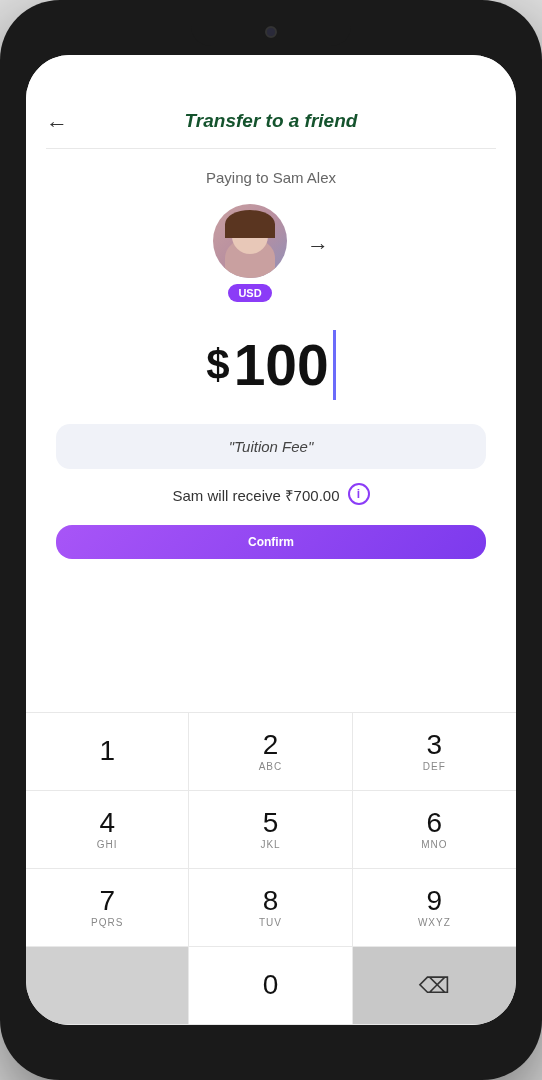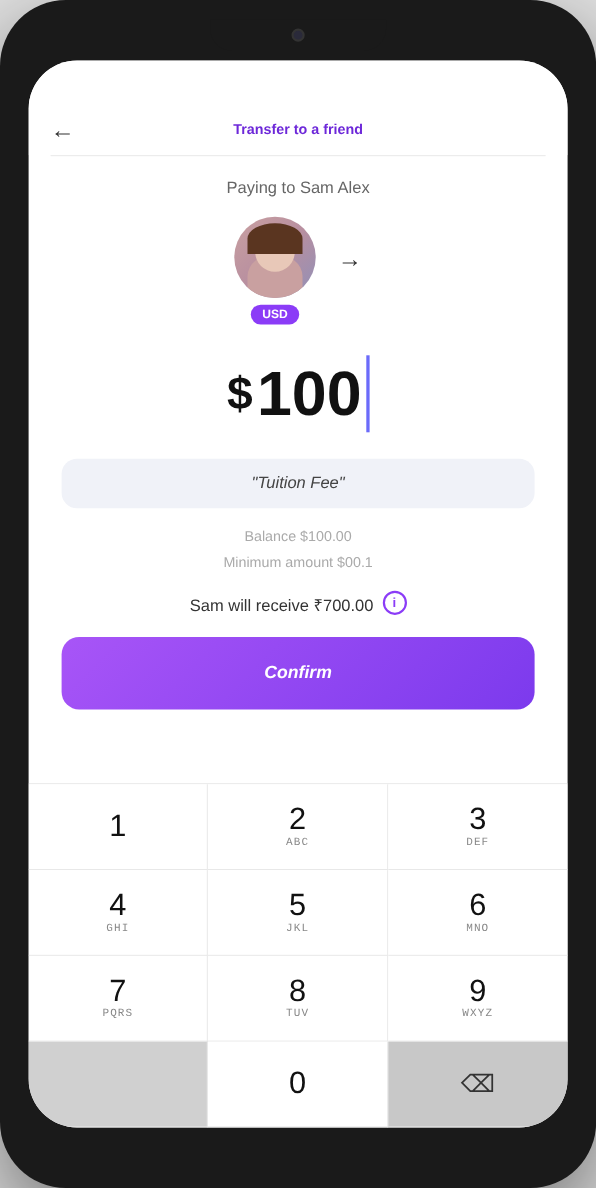--- a/index.html
+++ b/index.html
@@ -71,23 +71,24 @@
 
     .back-button {
       position: absolute;
       left: 20px;
       cursor: pointer;
       font-size: 22px;
       color: #333;
     }
 
     .header-title {
-      font-size: 13px;
+      font-size: 19px;
       font-weight: 700;
-      color: #6d28d9;
+      color: #14532d;
+      font-style: italic;
     }
 
     
     .divider {
       height: 1px;
       background: #e8e8e8;
       margin: 0 20px;
     }
 
     
@@ -270,30 +271,29 @@
       font-size: 12px;
       color: #8b3cf7;
       font-weight: 700;
       cursor: pointer;
       flex-shrink: 0;
     }
 
     
     .confirm-button {
       width: 100%;
-      padding: 24px;
+      padding: 10px;
       background: linear-gradient(135deg, #a855f7 0%, #7c3aed 100%);
       border: none;
       border-radius: 16px;
       color: #fff;
-      font-size: 16px;
+      font-size: 12px;
       font-weight: 700;
       cursor: pointer;
       margin-bottom: 0;
-      font-style: italic;
     }
 
     
     .numpad {
       display: grid;
       grid-template-columns: 1fr 1fr 1fr;
       border-top: 1px solid #e8e8e8;
     }
 
     .numpad-key {
@@ -322,21 +322,20 @@
       font-weight: 400;
       color: #111;
       line-height: 1;
     }
 
     .key-letters {
       font-size: 10px;
       color: #888;
       letter-spacing: 1px;
       margin-top: 2px;
-      font-family: Liberation Mono, monospace;
     }
 
     .backspace-icon {
       font-size: 22px;
       color: #333;
     }
 
     .empty-key {
       background: #d0d0d0;
       min-height: 78px;
@@ -391,24 +390,20 @@
       </div>
 
       <div class="amount-display">
         <span class="amount-currency">$</span>
         <span class="amount-value">100</span>
         <div class="amount-cursor"></div>
       </div>
 
       <div class="note-input">"Tuition Fee"</div>
 
-      <div class="balance-info">
-        <div class="balance-line">Balance $100.00</div>
-        <div class="balance-line">Minimum amount $00.1</div>
-      </div>
 
       <div class="receive-info">
         <span>Sam will receive ₹700.00</span>
         <div class="info-icon">i</div>
       </div>
 
       <button class="confirm-button">Confirm</button>
 
     </div>
 

